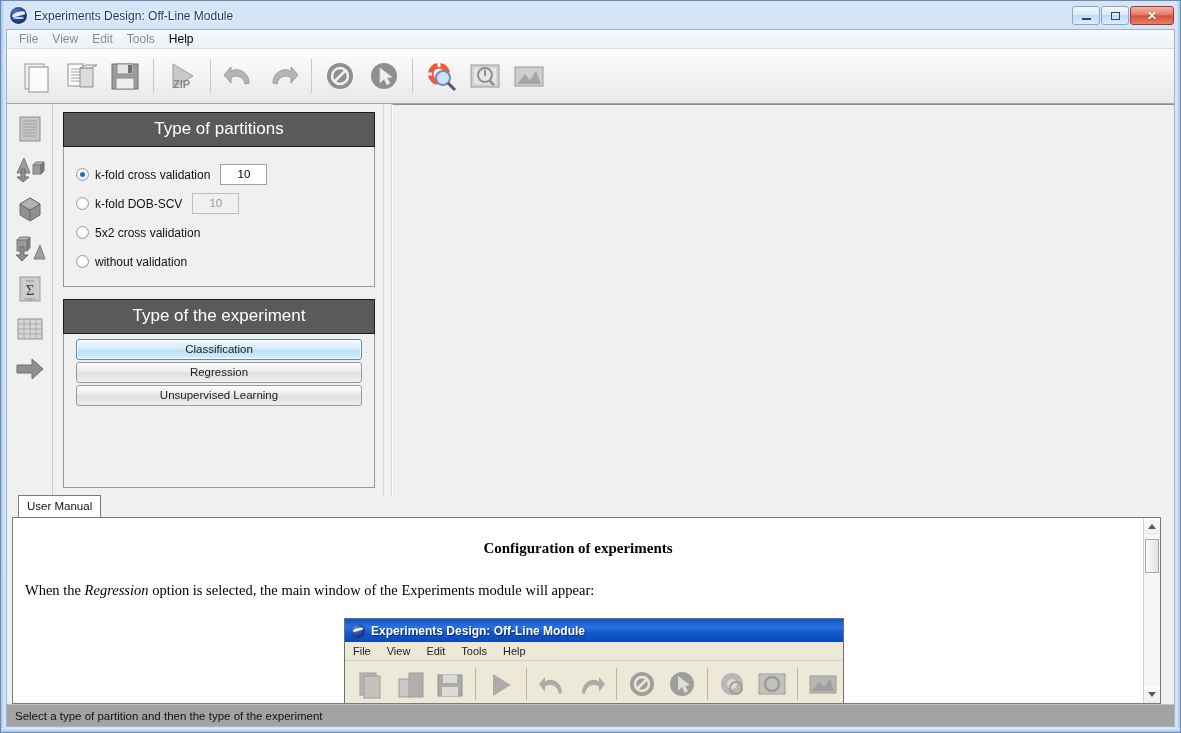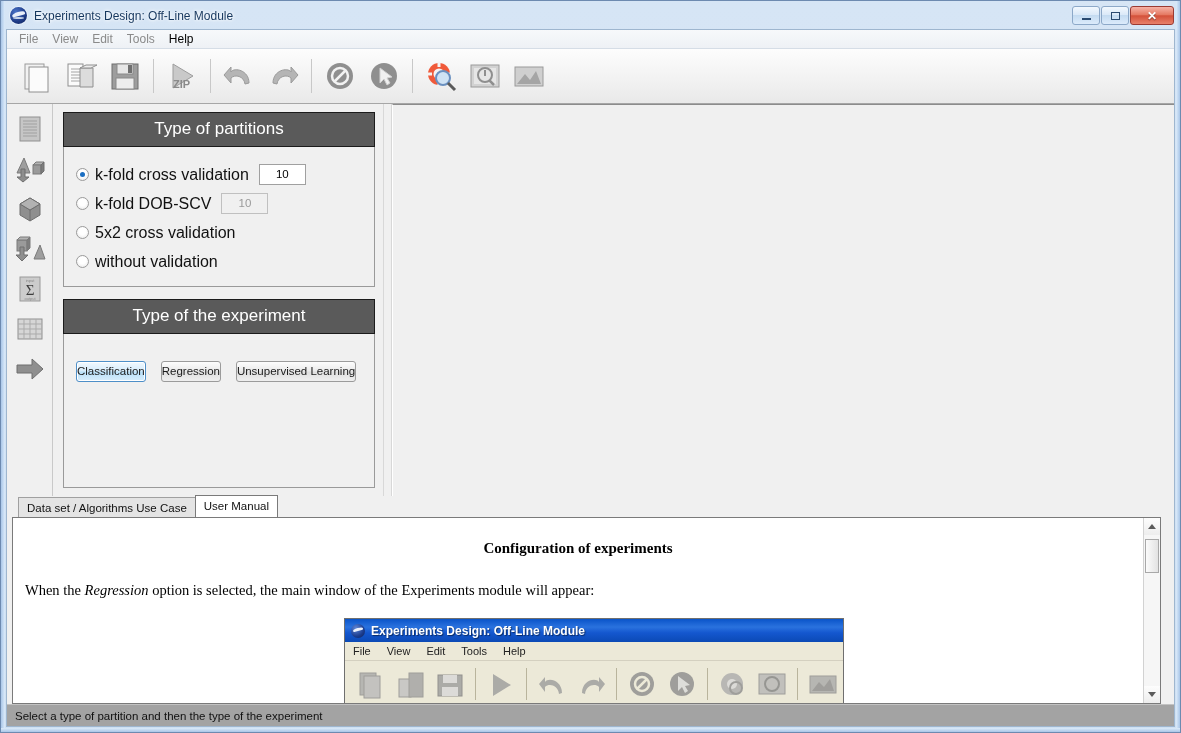--- a/index.html
+++ b/index.html
@@ -154,33 +154,33 @@
     width: 13px; height: 13px; border-radius: 50%;
     border: 1px solid #9b9b9b;
     background: radial-gradient(circle at 50% 40%, #ffffff 40%, #e4e4e4 100%);
     margin-right: 6px; flex: none; position: relative;
   }
   .radio.checked::after {
     content:""; position:absolute; left:3px; top:3px;
     width:5px; height:5px; border-radius:50%;
     background:#1b6ec2;
   }
-  .radio-label { font-size: 16px; color: #111; white-space: nowrap; }
+  .radio-label { font-size: 12px; color: #111; white-space: nowrap; }
   .kval {
     width: 47px; height: 21px; margin-left: 10px;
     border: 1px solid #a0a0a0;
     background: #ffffff;
     font-size: 11.5px; color: #000;
     text-align: center; line-height: 19px;
   }
   .kval.disabled {
     background: #f0f0f0; color: #9a9a9a; border-color: #c0c0c0;
   }
 
-  .exp-body { padding: 28px 12px 18px 12px; display: flex; gap: 15px; }
+  .exp-body { padding: 6px 12px 18px 12px; display: flex; flex-direction: column; gap: 2px; }
   .exp-btn {
     height: 21px; line-height: 19px;
     font-size: 11.5px; text-align: center;
     border: 1px solid #9b9b9b;
     border-radius: 3px;
     background: linear-gradient(180deg,#fdfdfd 0%, #eaeaea 48%, #dedede 52%, #efefef 100%);
     color: #1a1a1a;
     cursor: default;
   }
   .exp-btn.selected {
@@ -582,21 +582,20 @@
         </div>
 
       </div>
 
       <div id="splitter"></div>
       <div id="right-panel"></div>
     </div>
 
     <div id="bottom">
       <div id="tabstrip">
-        <div class="tab">Data set / Algorithms Use Case</div>
         <div class="tab active">User Manual</div>
       </div>
 
       <div id="tab-pane">
         <div id="doc">
           <div id="doc-title">Configuration of experiments</div>
           <div id="doc-para"><span>When the </span><i>Regression</i><span> option is selected, the main window of the Experiments module will appear:</span></div>
 
           <div id="embed">
             <div id="embed-title">

